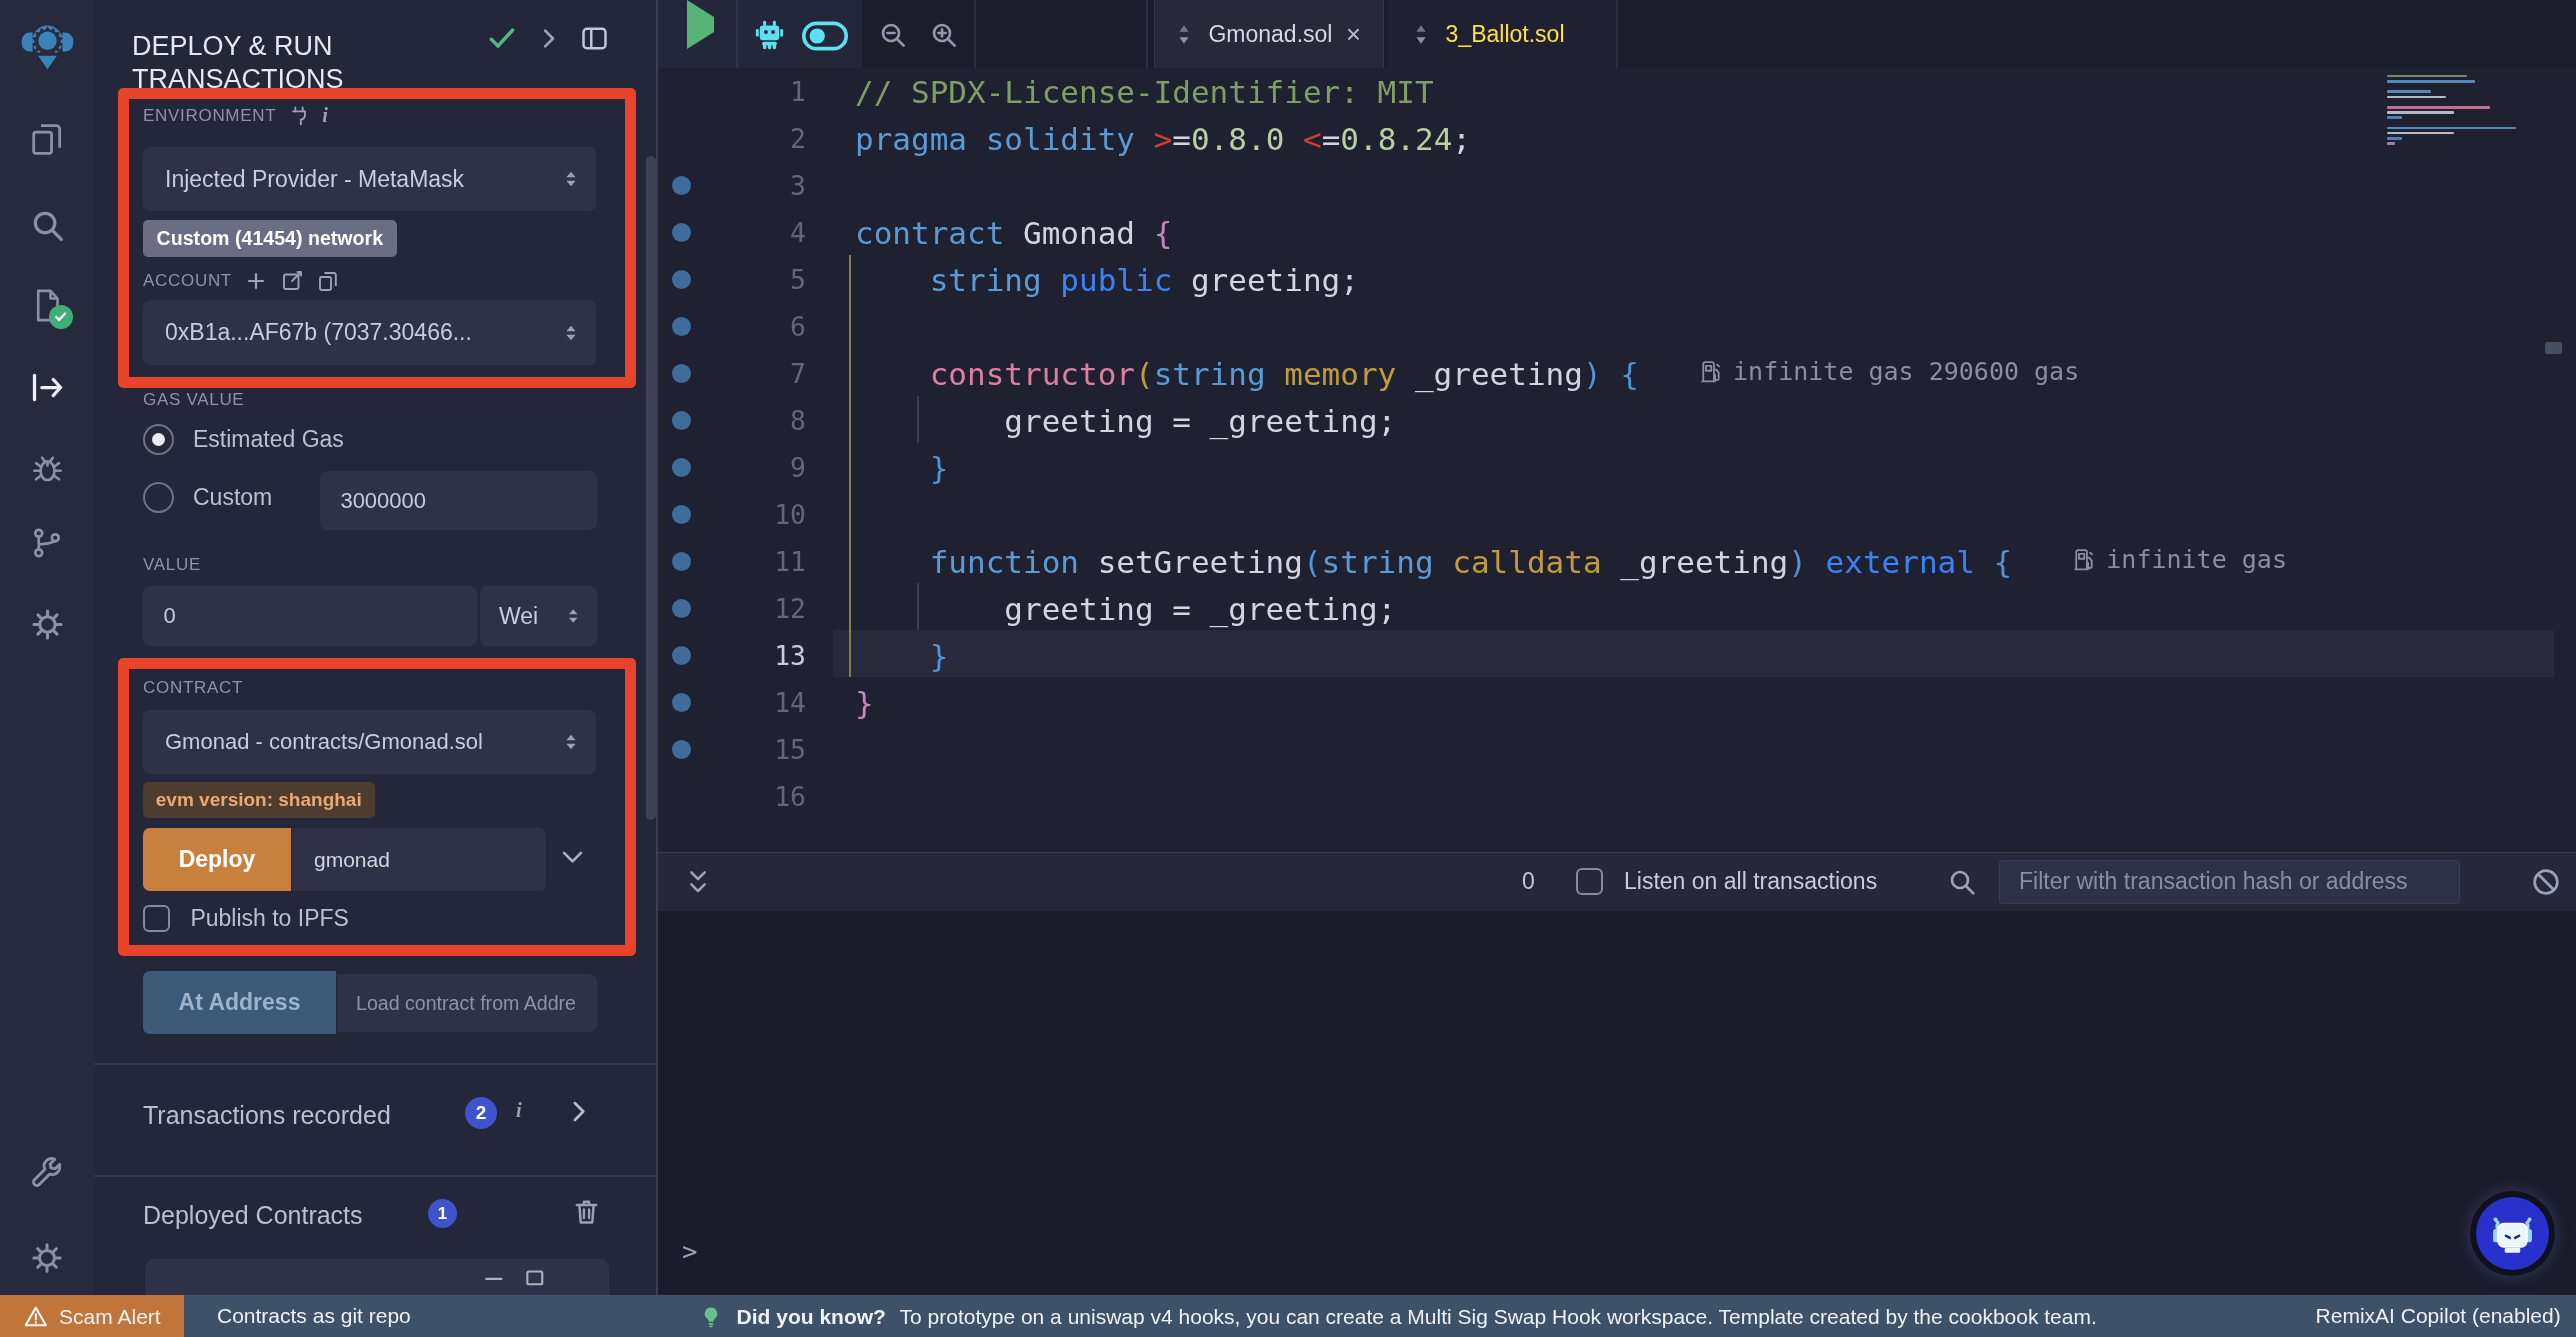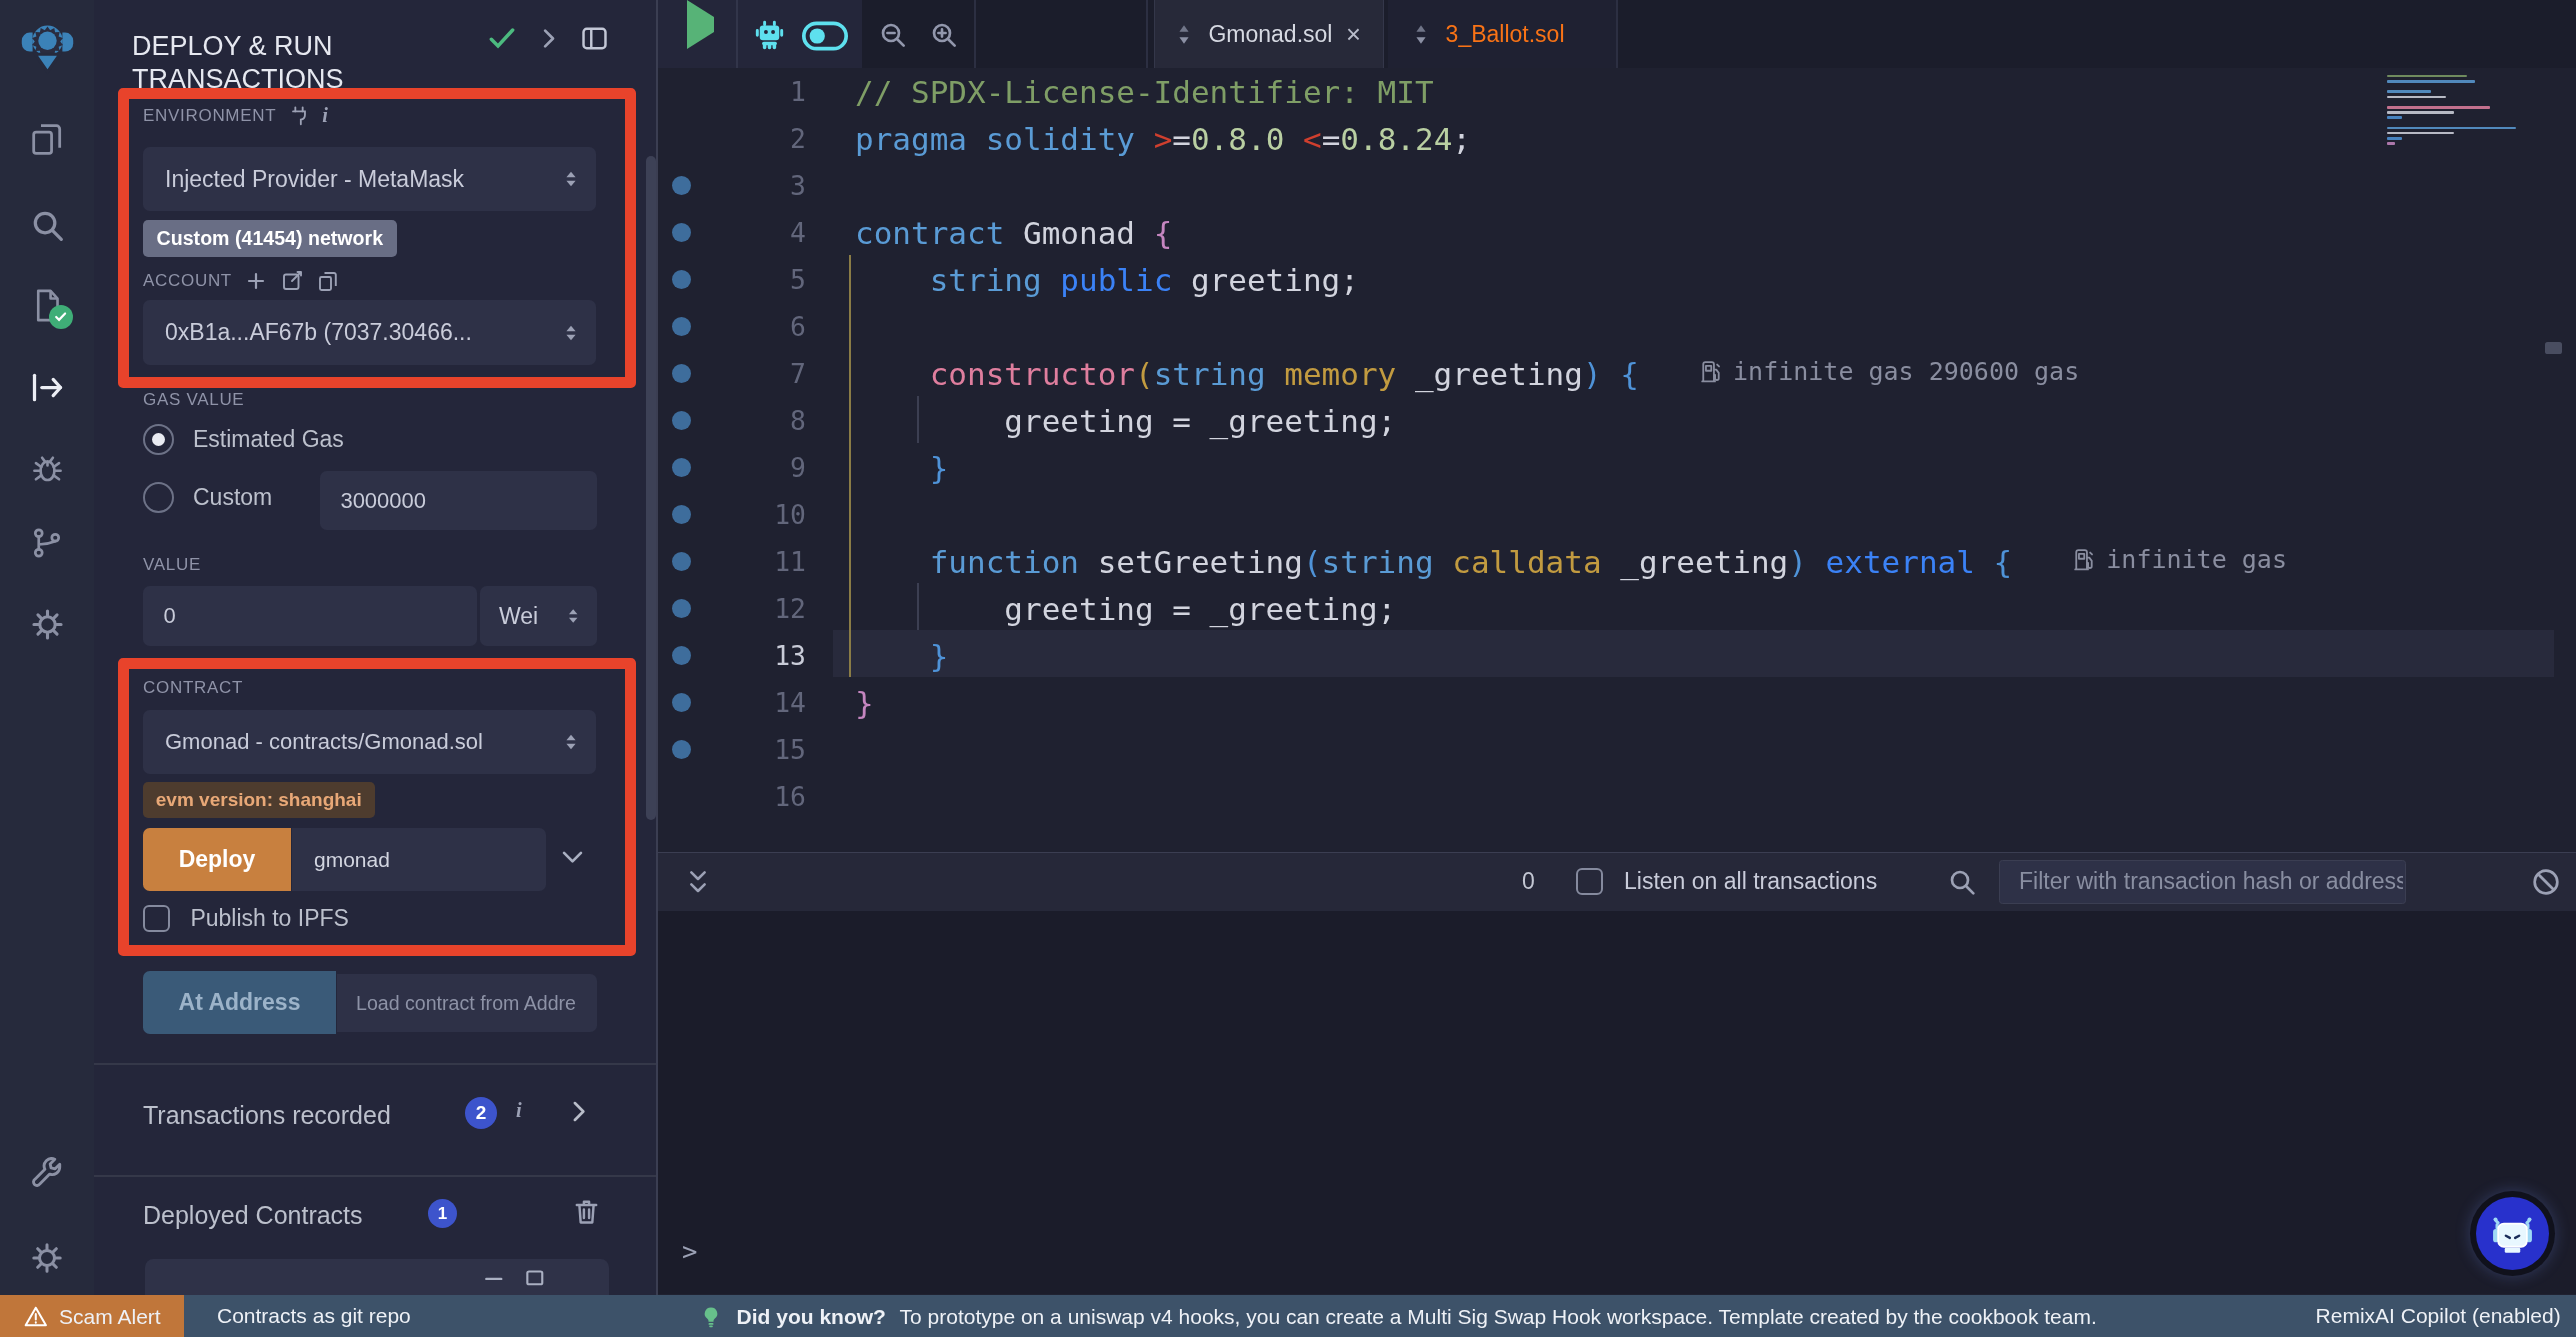--- a/index.html
+++ b/index.html
@@ -68,21 +68,21 @@
   .tk-plain{color:#d2d4de}.tk-mag{color:#c586c0}.tk-green{color:#3b82f6}.tk-pink{color:#df7e9e}
   .tk-gold{color:#c29b40}.tk-pblue{color:#4f93d8}
   .gas-note{display:inline-flex;align-items:center;gap:8.5px;margin-left:60px;font-family:"DejaVu Sans Mono",monospace;font-size:25px;color:#8a8ea0;}
   .minimap{position:absolute;right:60px;top:6.8px;width:129px;}
   .mm-bar{height:2.6px;margin-bottom:2.6px;border-radius:0.9px;opacity:.85;}
   .scroll-marker{position:absolute;right:13.6px;top:274px;width:17px;height:12px;background:#494d60;border-radius:2.6px;}
 
   
   .termbar{position:absolute;left:0;top:852px;width:1918px;height:60px;background:#262839;border-top:1.7px solid #3b3e52;box-sizing:border-box;}
   .terminal{position:absolute;left:0;top:911px;width:1918px;height:383px;background:#1b1c2a;}
-  .filter-input{position:absolute;left:1341px;top:6.8px;width:407px;height:44px;background:#2e3147;border:0.9px solid #3b3e52;border-radius:3.4px;color:#c9ccda;font-size:23px;padding-left:19px;box-sizing:border-box;font-family:inherit;outline:none;}
+  .filter-input{position:absolute;left:1341px;top:6.8px;width:461px;height:44px;background:#2e3147;border:0.9px solid #3b3e52;border-radius:3.4px;color:#c9ccda;font-size:23px;padding-left:19px;box-sizing:border-box;font-family:inherit;outline:none;}
   .filter-input::placeholder{color:#898ea1;opacity:1;}
 
   
   .statusbar{position:absolute;left:0;top:1295px;width:2576px;height:43px;background:#3d5269;color:#eef1f6;font-size:21px;}
   .scam{position:absolute;left:0;top:0;width:184px;height:43px;background:#c0763a;display:flex;align-items:center;justify-content:center;gap:10.2px;}
   .tip{position:absolute;left:699px;top:0;height:43px;display:flex;align-items:center;gap:13.6px;}
 
   
   .ai-bubble{position:absolute;left:2470px;top:1191px;width:85px;height:85px;border-radius:50%;background:#10111c;display:flex;align-items:center;justify-content:center;box-shadow:0 0 15.3px rgba(120,150,255,.25);}
   .ai-inner{width:73px;height:73px;border-radius:50%;background:#2831cc;display:flex;align-items:center;justify-content:center;}
@@ -418,21 +418,21 @@
         <span class="tlabel" style="color:#d6d9e2;">Gmonad.sol</span>
         <span style="color:#b8bcca;font-size:25.6px;">×</span>
       </div>
       <div class="tab" style="left:526px;width:228px;background:#1f2132;">
         <span>
           <svg viewBox="0 0 24 24" width="22" height="27" fill="#8b90a4">
             <path d="M12 2l5 7h-10z" opacity=".75"></path>
               <path d="M12 22l-5-7h10z"></path>
           </svg>
         </span>
-        <span class="tlabel" style="color:#f97316;">3_Ballot.sol</span>
+        <span class="tlabel" style="color:#fde047;">3_Ballot.sol</span>
       </div>
       <div class="vsep" style="left:754px;background:#2c2f42;"></div>
     </div>
   </div>
 
   <div class="editor">
     <div class="cur-band"></div>
     <div class="guide-gold"></div>
     <div class="guide" style="top:328px;"></div>
     <div class="guide" style="top:515px;"></div>

